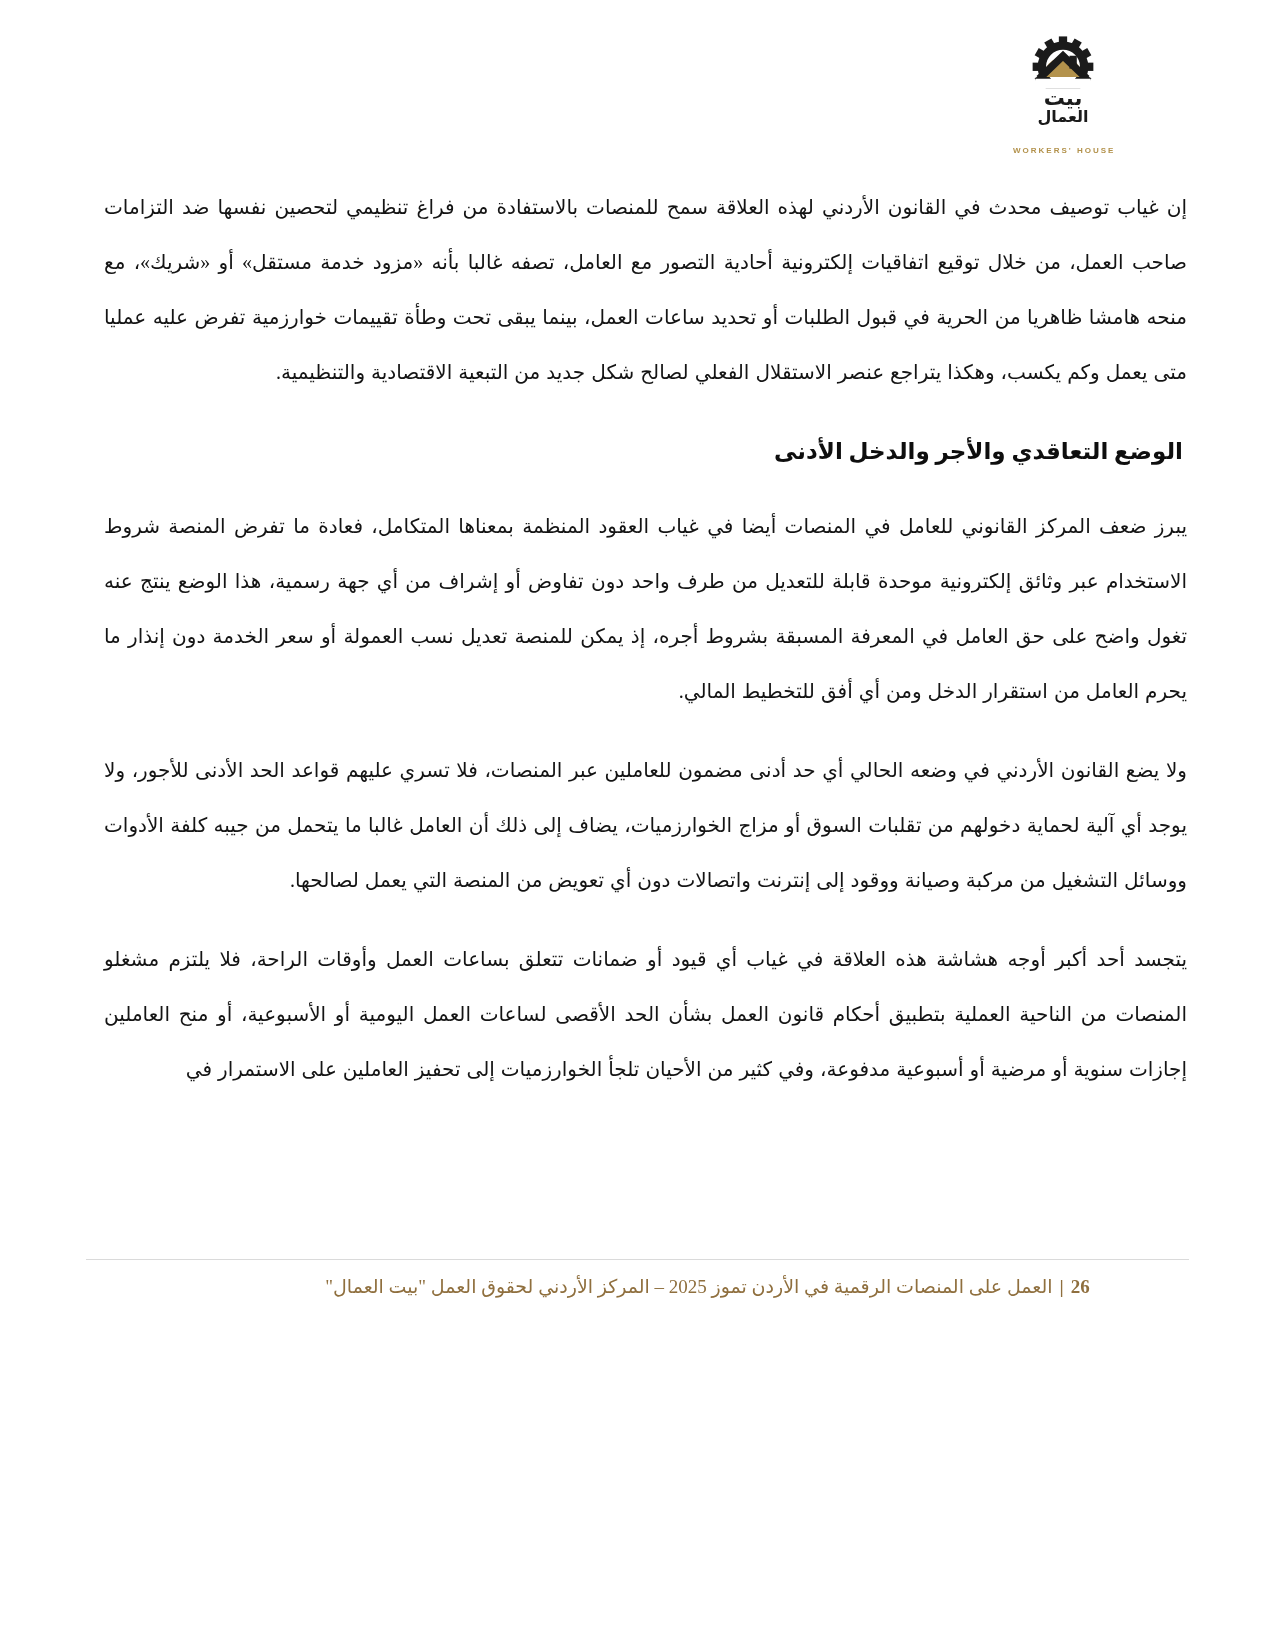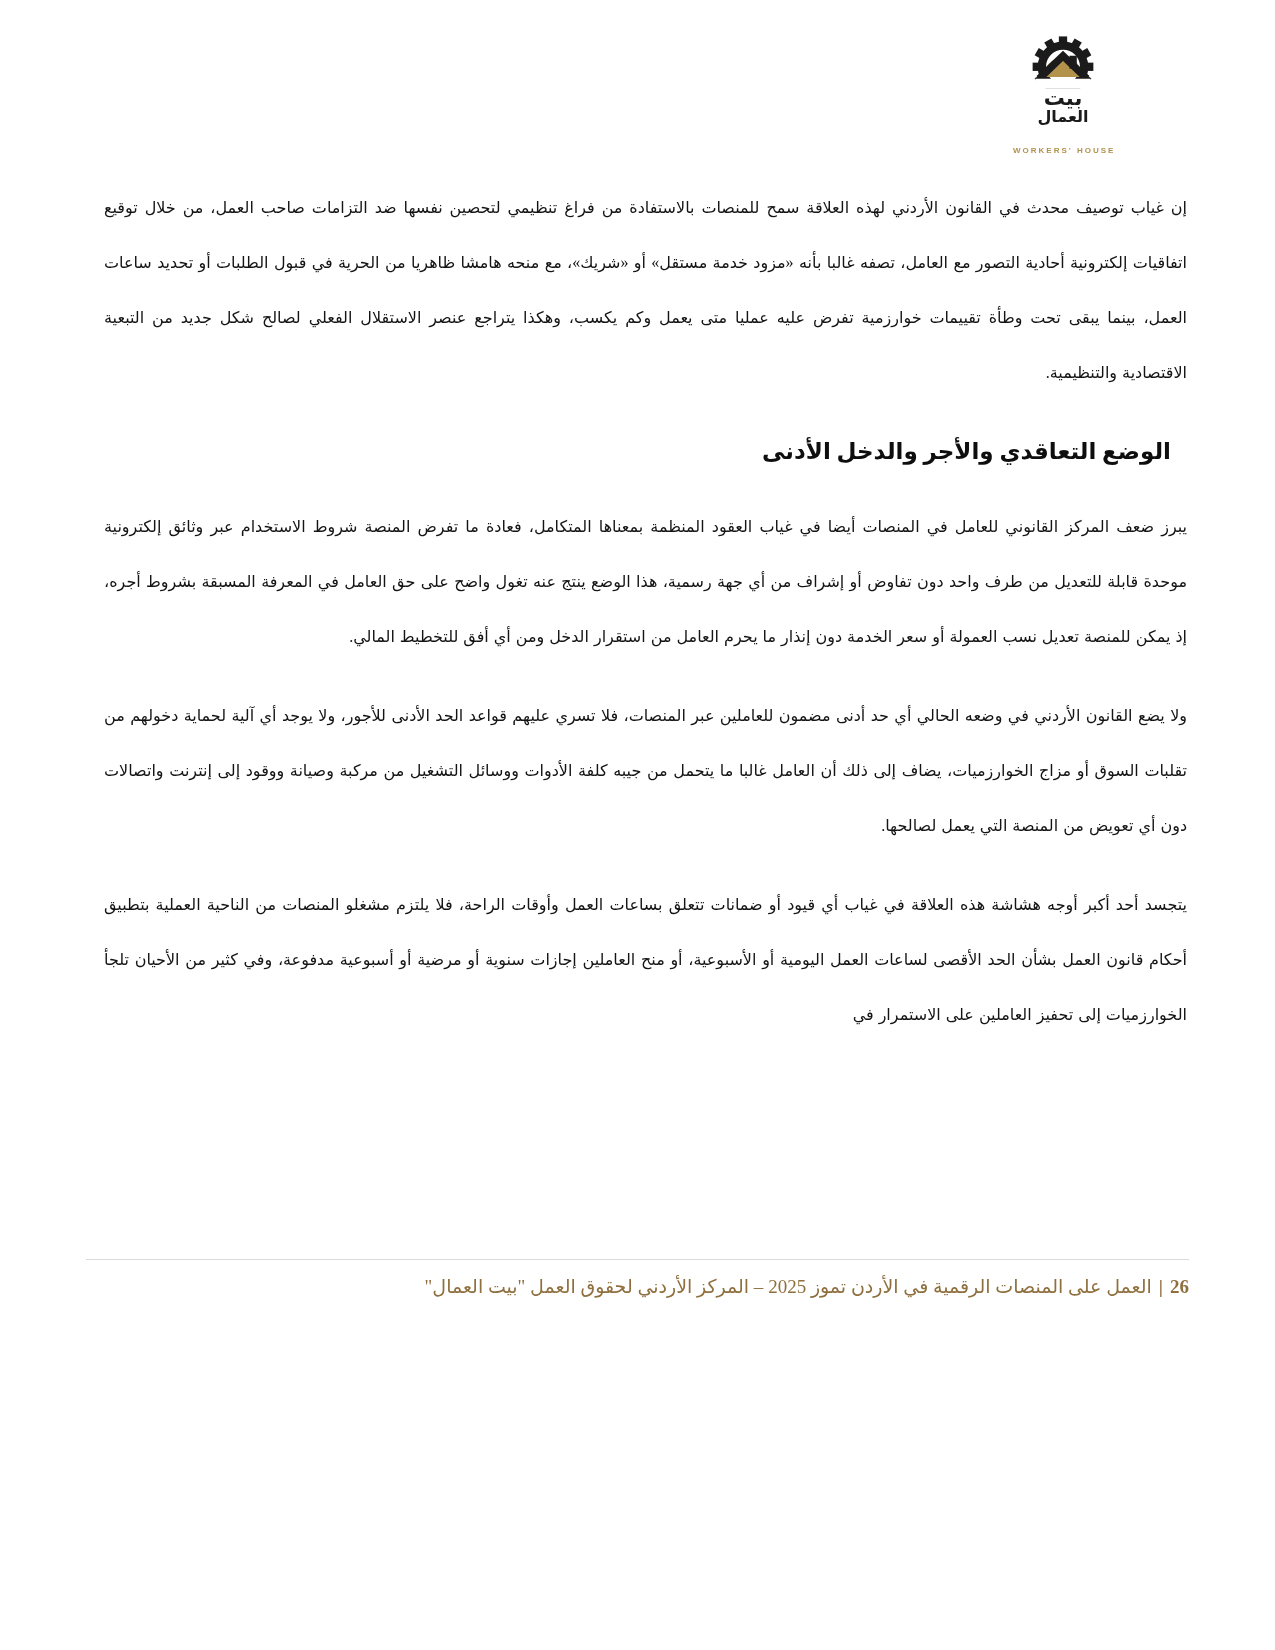--- a/index.html
+++ b/index.html
@@ -54,43 +54,44 @@
     top: 180px;
     right: 88px;
     left: 88px;
     height: 1340px;
     overflow: hidden;
     direction: rtl;
     text-align: justify;
     color: #141414;
   }
   .para {
-    font-size: 16px;
+    font-size: 20px;
     line-height: 55px;
     margin: 0 0 24px 16px;
     word-spacing: 1px;
   }
   .heading {
     font-size: 23px;
     font-weight: 700;
     line-height: 55px;
-    margin: 2px 16px 20px 0;
+    margin: 2px 4px 20px 0;
     text-align: right;
     color: #0e0e0e;
   }
 
   
   .footer {
     position: absolute;
     right: 86px;
     left: 86px;
     bottom: 46px;
     border-top: 1px solid #dadada;
     padding-top: 15px;
     padding-left: 140px;
+    text-align: center;
     direction: rtl;
     color: #8f6f3e;
     font-size: 19px;
     white-space: nowrap;
   }
   .footer .page-num { font-weight: 700; }
   .footer .sep { font-weight: 700; padding: 0 7px; }
 </style>
 </head>
 <body>

